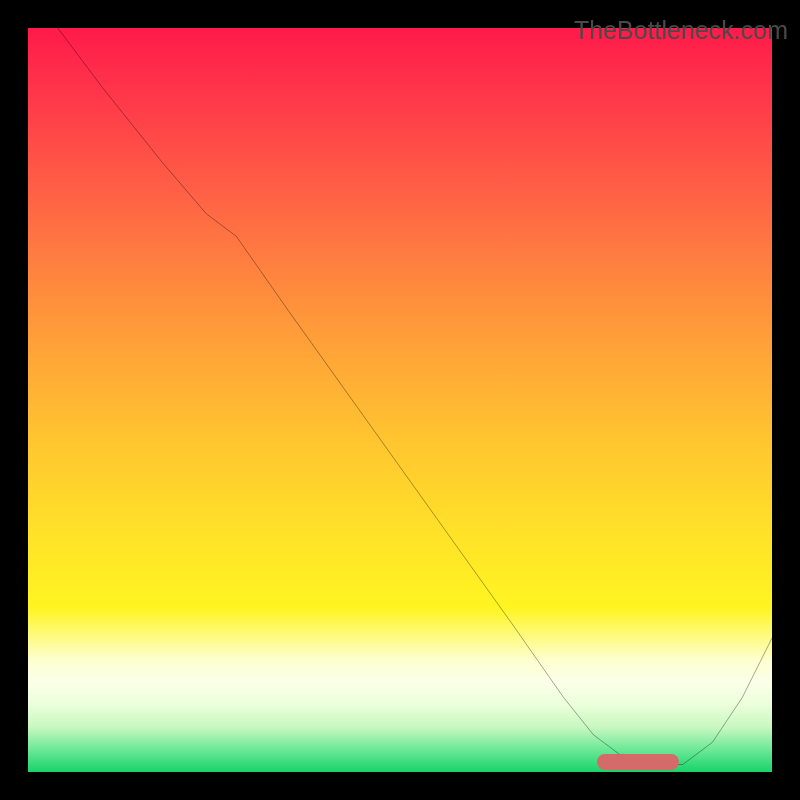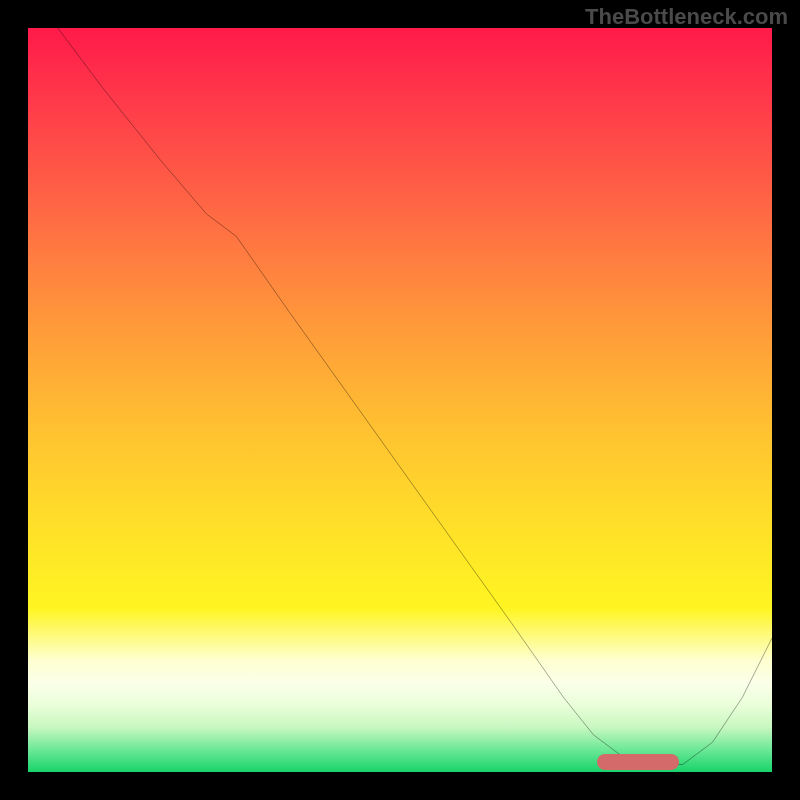--- a/index.html
+++ b/index.html
@@ -5,25 +5,25 @@
   * { margin: 0; padding: 0; box-sizing: border-box; }
   body {
     width: 800px;
     height: 800px;
     background: #000;
     position: relative;
     font-family: Arial, sans-serif;
   }
   .watermark {
     position: absolute;
-    top: 4px;
+    top: 16px;
     right: 12px;
     color: #4a4a4a;
-    font-size: 22px;
-    font-weight: bold;
+    font-size: 25px;
+    font-weight: normal;
     z-index: 10;
   }
   .plot-area {
     position: absolute;
     top: 28px;
     left: 28px;
     width: 744px;
     height: 744px;
     overflow: hidden;
   }

